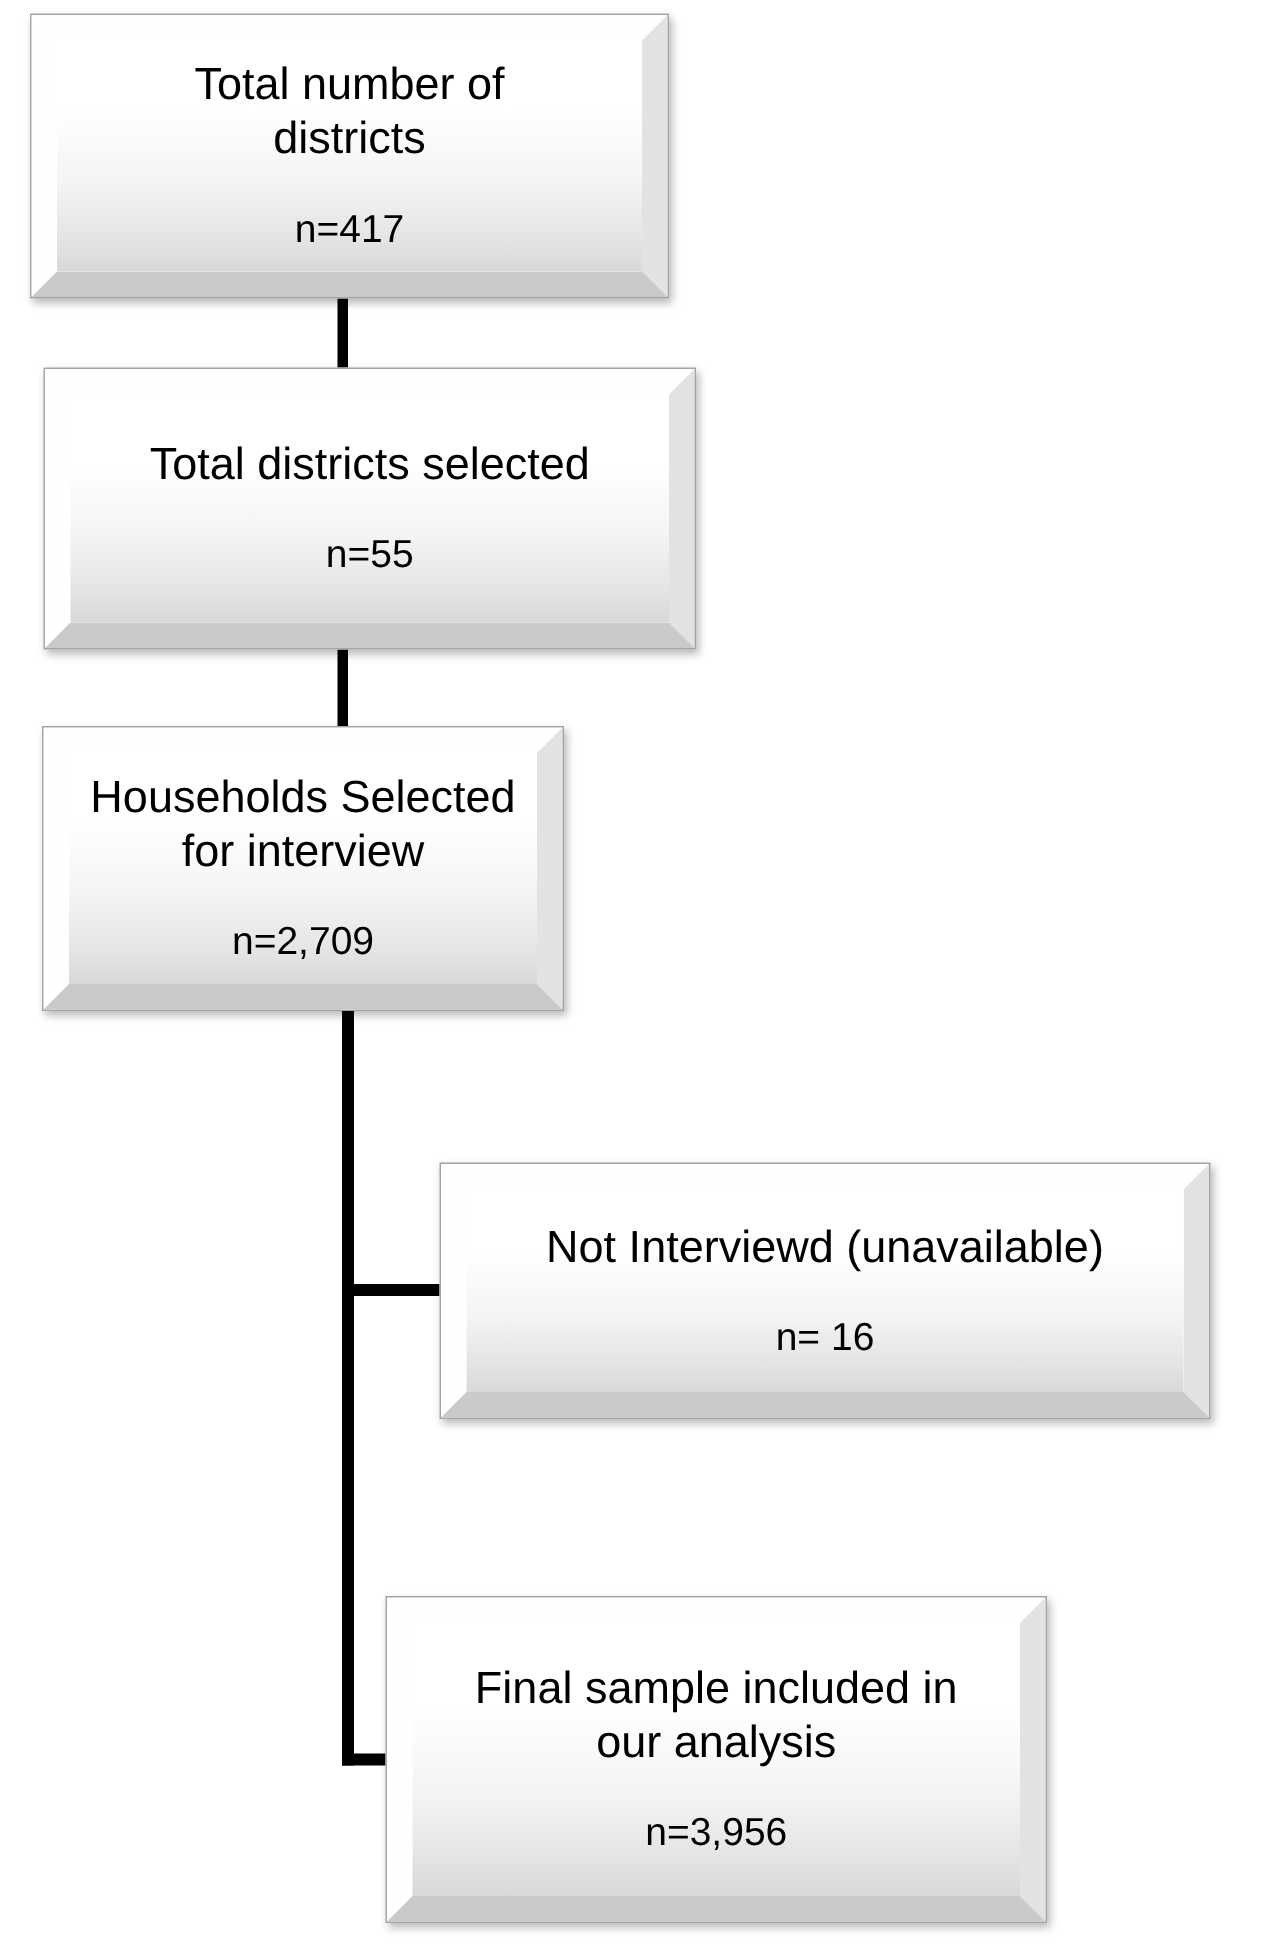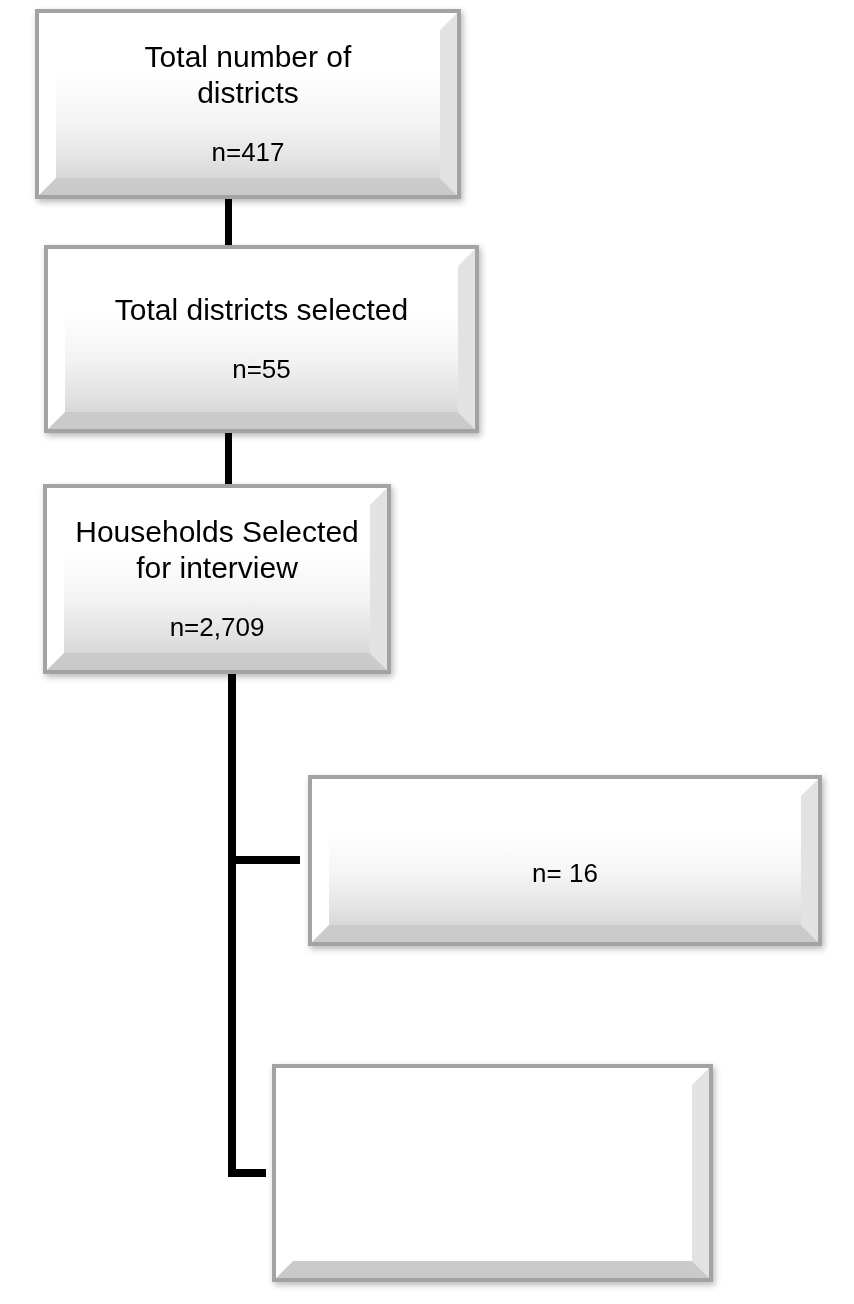--- a/index.html
+++ b/index.html
@@ -15,24 +15,23 @@
     width: 854px;
     height: 1304px;
     background: #ffffff;
     overflow: hidden;
   }
 
   
   .node {
     position: absolute;
     box-sizing: border-box;
-    border: 4px solid #a3a3a3;
+    border: 1px solid #a3a3a3;
     background: #ffffff;
     filter: drop-shadow(2px 3px 3px rgba(0,0,0,0.28));
-    margin-left: 15px;
   }
   
   .face {
     position: absolute;
     left: 0; top: 0; right: 0; bottom: 0;
   }
   .face-top {
     background: linear-gradient(180deg, #ffffff 0%, #fcfcfc 100%);
     clip-path: polygon(0 0, 100% 0, calc(100% - 17px) 17px, 17px 17px);
   }
@@ -134,24 +133,30 @@
       <div class="node-text line-count">n=2,709</div>
     </div>
   </div>
 
   <div class="node" style="left:293px; top:775px; width:514px; height:171px;">
     <div class="face face-top"></div>
     <div class="face face-left"></div>
     <div class="face face-right"></div>
     <div class="face face-bottom"></div>
     <div class="inner">
+      <div class="node-text line-title">Not Interviewd (unavailable)</div>
       <div class="node-text line-count">n= 16</div>
     </div>
   </div>
 
   <div class="node" style="left:257px; top:1064px; width:441px; height:218px;">
     <div class="face face-top"></div>
     <div class="face face-left"></div>
     <div class="face face-right"></div>
     <div class="face face-bottom"></div>
+    <div class="inner">
+      <div class="node-text line-title">Final sample included in
+our analysis</div>
+      <div class="node-text line-count">n=3,956</div>
+    </div>
   </div>
 
 </div>
 
 </body></html>

